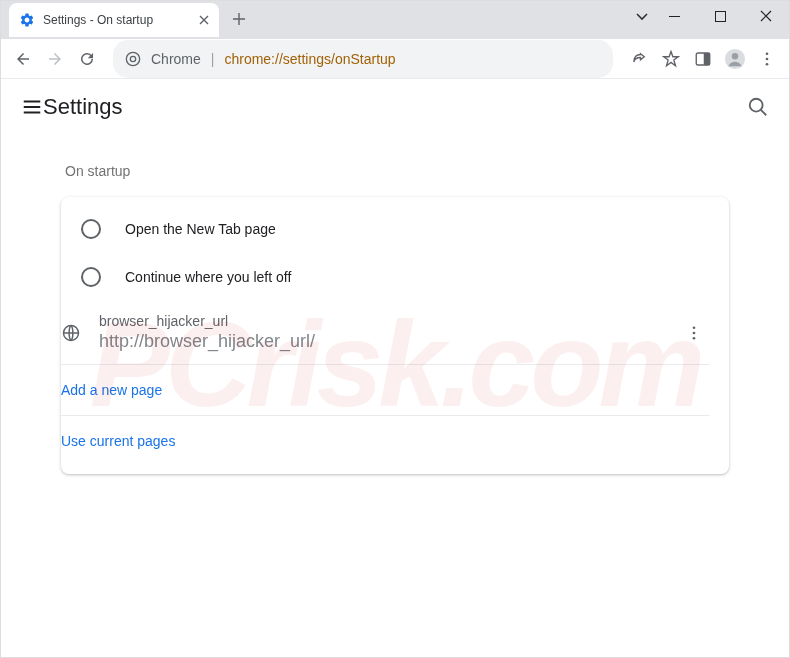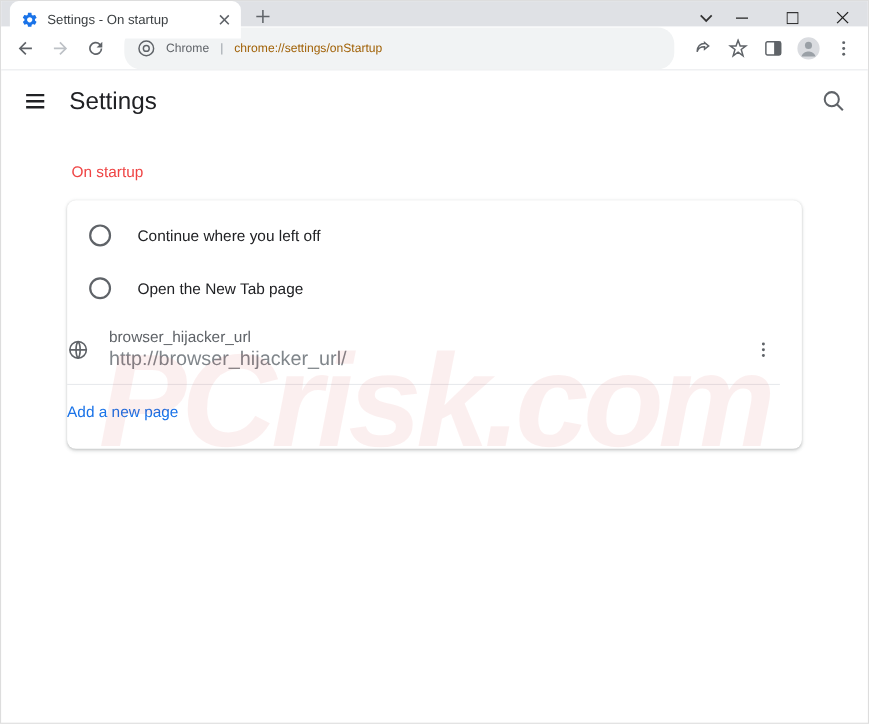--- a/index.html
+++ b/index.html
@@ -1,35 +1,35 @@
 <!DOCTYPE html>
 <html><head>
 <meta charset="utf-8">
 <style>
 *{box-sizing:border-box;margin:0;padding:0;font-family:'Segoe UI',Arial,sans-serif}
 body{width:790px;height:658px;background:#fff;overflow:hidden;border:1px solid #ddd}
-.titlebar{height:23px;background:#dfe1e5;display:flex;align-items:flex-start;position:relative}
+.titlebar{height:38px;background:#dfe1e5;display:flex;align-items:center;position:relative}
 .tab{background:#fff;height:34px;margin-left:8px;border-radius:8px 8px 0 0;display:flex;align-items:center;padding:0 10px;min-width:210px;gap:8px}
 .tab-title{font-size:12px;color:#3c4043;flex:1}
 .wincontrols{position:absolute;right:0;top:0;display:flex;height:30px}
 .winbtn{width:46px;display:flex;align-items:center;justify-content:center;color:#222}
 .down-chev{position:absolute;right:140px;top:8px}
 .newtab{width:28px;height:28px;display:flex;align-items:center;justify-content:center;margin-left:6px;margin-bottom:3px}
 .toolbar{height:40px;background:#fff;display:flex;align-items:center;padding:0 8px;gap:4px;border-bottom:1px solid #e8eaed}
 .tbtn{width:28px;height:28px;display:flex;align-items:center;justify-content:center;color:#5f6368;border-radius:50%}
 .tbtn.disabled{color:#bdc1c6}
-.omnibox{flex:1;height:38px;background:#f1f3f4;border-radius:15px;display:flex;align-items:center;padding:0 12px;margin:0 8px;gap:10px;font-size:11px;color:#5f6368}
+.omnibox{flex:1;height:38px;background:#f1f3f4;border-radius:15px;display:flex;align-items:center;padding:0 12px;margin:0 8px;gap:10px;font-size:14px;color:#5f6368}
 .omni-label{color:#5f6368}
 .omni-sep{color:#9aa0a6}
 .omni-url{color:#a16207}
-.header{height:56px;display:flex;align-items:center;padding:0 20px;gap:20px}
+.header{height:56px;display:flex;align-items:center;padding:0 20px;}
 .header h1{font-size:22px;color:#202124;font-weight:400}
 .header .search{margin-left:auto}
 .content{padding:10px 60px}
-.section-title{font-size:14px;color:#ef4444;margin:18px 0 18px 4px;font-weight:500}
+.section-title{font-size:14px;color:#737373;margin:18px 0 18px 4px;font-weight:500}
 .card{background:#fff;border-radius:8px;box-shadow:0 1px 2px rgba(60,64,67,.2),0 1px 3px 1px rgba(60,64,67,.1);padding:8px 0}
 .radio-row{display:flex;align-items:center;padding:14px 20px;gap:24px}
 .radio{width:20px;height:20px;border:2px solid #5f6368;border-radius:50%;position:relative;flex-shrink:0}
 .radio.checked{border-color:#1a73e8}
 .radio.checked::after{content:'';position:absolute;width:10px;height:10px;background:#1a73e8;border-radius:50%;top:3px;left:3px}
 .radio-label{font-size:14px;color:#202124}
 .pg-list{margin-right:20px}
 .pg-item{border-bottom:1px solid #e8eaed;padding:12px 0;display:flex;align-items:center;gap:18px}
 .globe{width:20px;height:20px;color:#5f6368;flex-shrink:0}
 .pg-info{flex:1}
@@ -154,25 +154,25 @@
         <path stroke="#5f6368" stroke-width="2" d="M15 15l6 6"></path>
       </svg>
   </div>
 </div>
 
 <div class="content">
   <div class="section-title">On startup</div>
   <div class="card">
     <div class="radio-row">
       <div class="radio"></div>
-      <span class="radio-label">Continue where you left off</span>
+      <span class="radio-label">Open the New Tab page</span>
     </div>
     <div class="radio-row">
       <div class="radio"></div>
-      <span class="radio-label">Open the New Tab page</span>
+      <span class="radio-label">Continue where you left off</span>
     </div>
     <div class="pg-list">
       <div class="pg-item">
         <svg class="globe" width="20" height="20" viewBox="0 0 24 24">
             <circle cx="12" cy="12" r="9" fill="none" stroke="#5f6368" stroke-width="1.8"></circle>
             <path fill="none" stroke="#5f6368" stroke-width="1.8" d="M3 12h18M12 3c3 3 3 15 0 18M12 3c-3 3-3 15 0 18"></path>
           </svg>
         <div class="pg-info">
           <div class="pg-name">browser_hijacker_url</div>
           <div class="pg-url">http://browser_hijacker_url/</div>
@@ -181,15 +181,18 @@
           <svg width="18" height="18" viewBox="0 0 24 24">
               <circle cx="12" cy="5" r="1.8" fill="#5f6368"></circle>
               <circle cx="12" cy="12" r="1.8" fill="#5f6368"></circle>
               <circle cx="12" cy="19" r="1.8" fill="#5f6368"></circle>
             </svg>
         </div>
       </div>
       <div class="link-row">
         <span class="link">Add a new page</span>
       </div>
+      <div class="link-row">
+        <span class="link">Use current pages</span>
+      </div>
     </div>
   </div>
 </div>
 
 </body></html>

